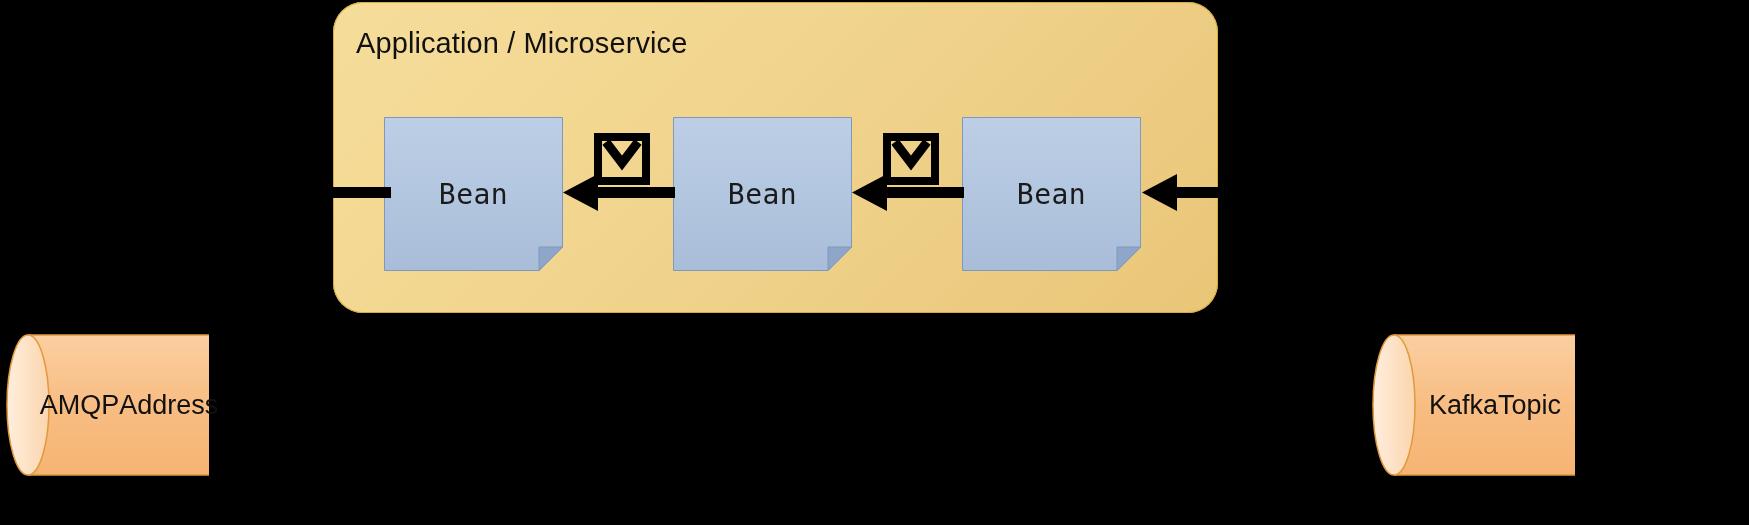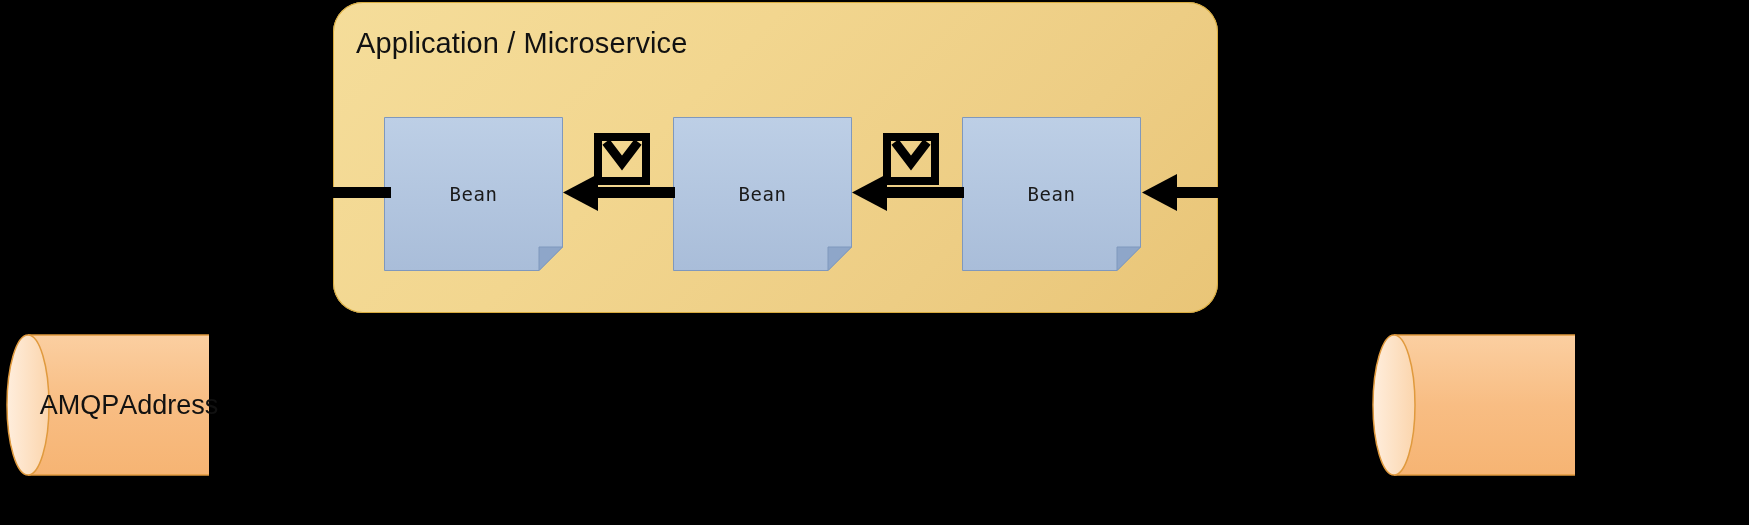--- a/index.html
+++ b/index.html
@@ -65,21 +65,21 @@
   .bean-label {
     position: absolute;
     left: 0;
     top: 0;
     width: 179px;
     height: 154px;
     display: flex;
     align-items: center;
     justify-content: center;
     font-family: "DejaVu Sans Mono", "Liberation Mono", monospace;
-    font-size: 19px;
+    font-size: 28px;
     color: #1a1a1a;
     letter-spacing: 0.5px;
   }
 
   .bean-1 { left: 384px; }
   .bean-2 { left: 673px; }
   .bean-3 { left: 962px; }
 
   
   .envelope {
@@ -251,15 +251,19 @@
         <linearGradient id="cylCap2" x1="0" y1="0" x2="1" y2="0">
           <stop offset="0%" stop-color="#ffeedd"></stop>
           <stop offset="100%" stop-color="#fbd5ad"></stop>
         </linearGradient>
       </defs>
       <path d="M22,1 L203,1 L203,141 L22,141 Z" fill="url(#cylBody2)"></path>
       <line x1="22" y1="1" x2="203" y2="1" stroke="#e09a3e" stroke-width="1.5"></line>
       <line x1="22" y1="141" x2="203" y2="141" stroke="#e09a3e" stroke-width="1.5"></line>
       <ellipse cx="22" cy="71" rx="21" ry="70" fill="url(#cylCap2)" stroke="#e09a3e" stroke-width="1.5"></ellipse>
     </svg>
+    <div class="cyl-label">
+      <span>Kafka</span>
+      <span>Topic</span>
+    </div>
   </div>
 
 </div>
 
 </body></html>

